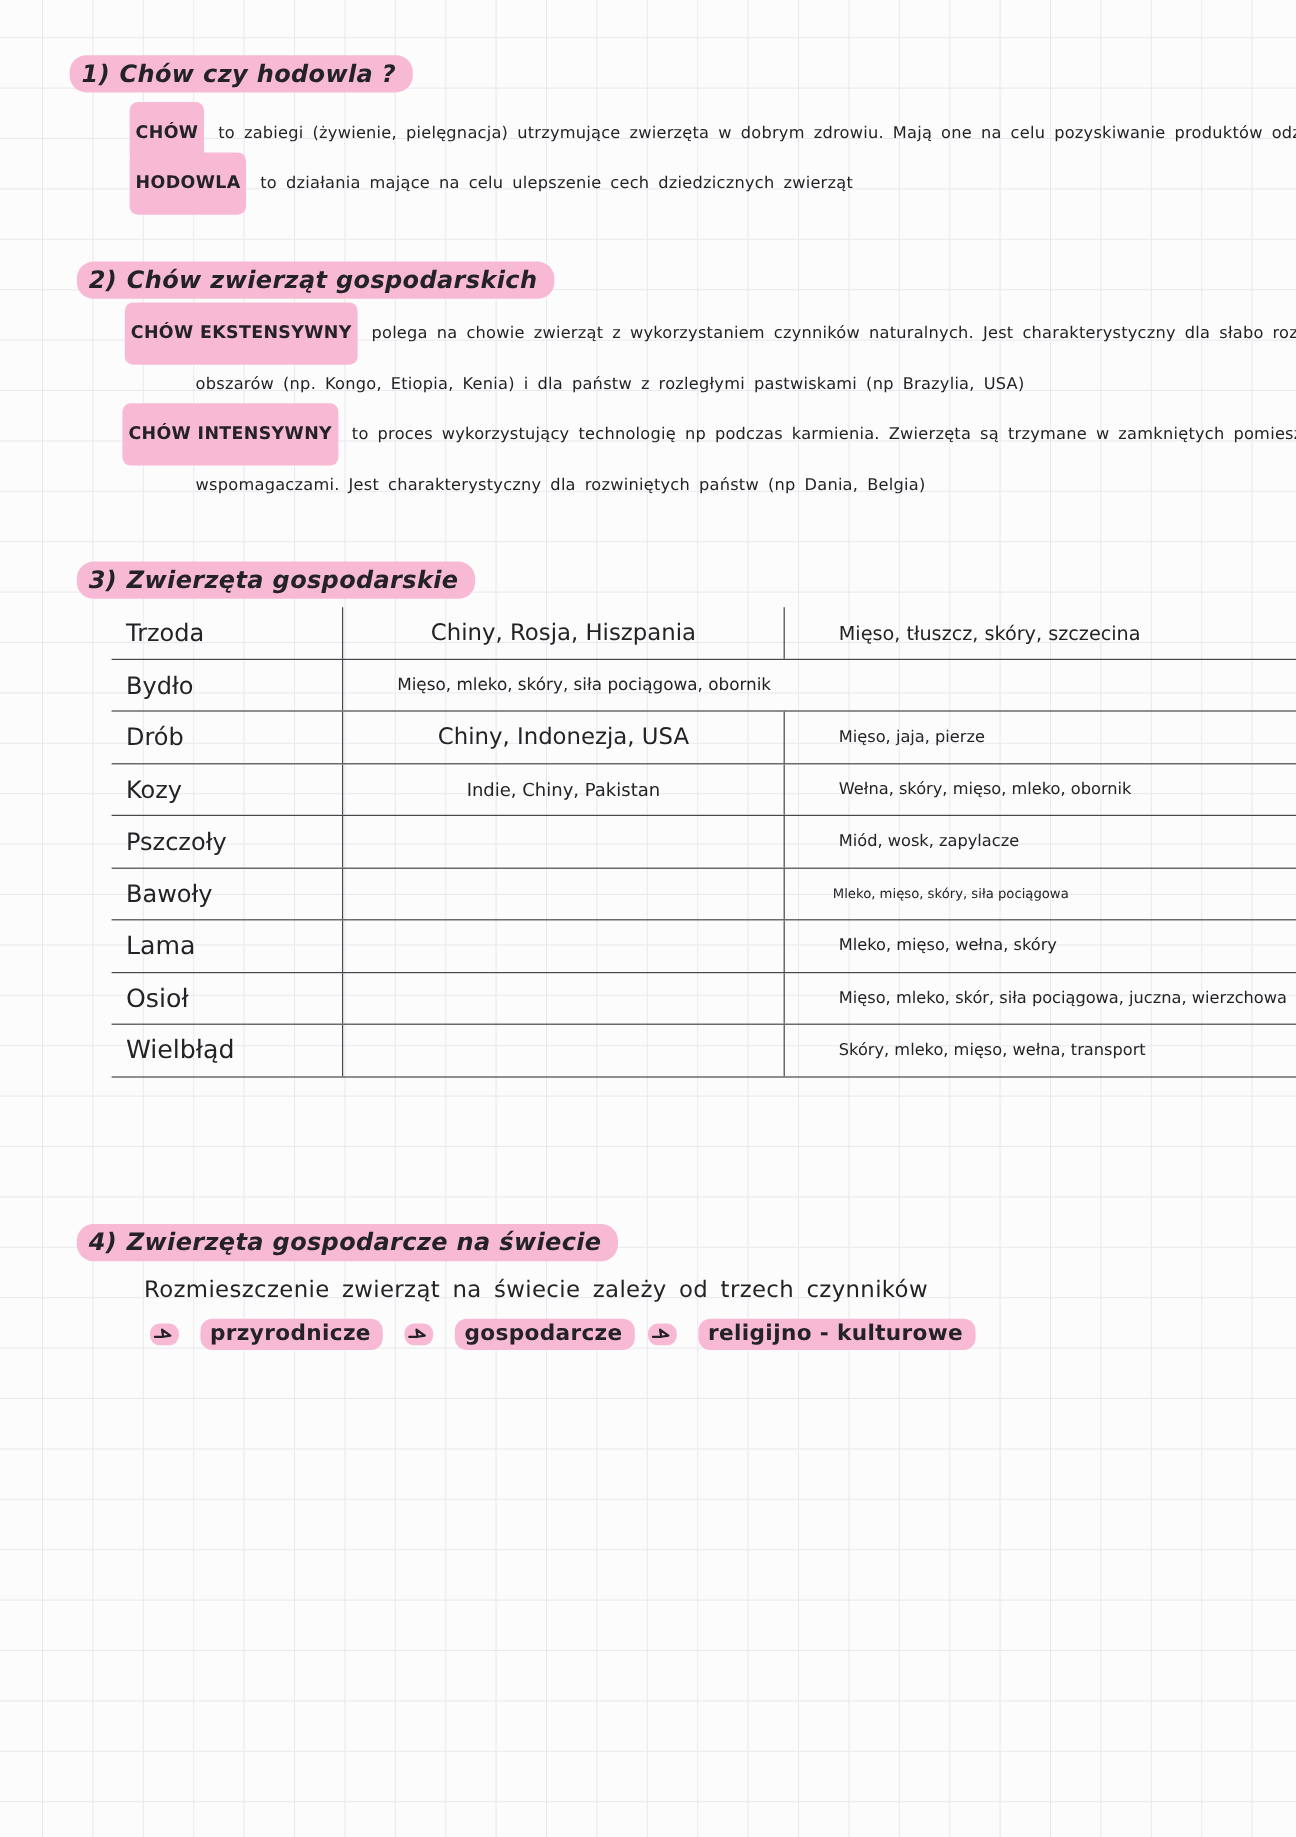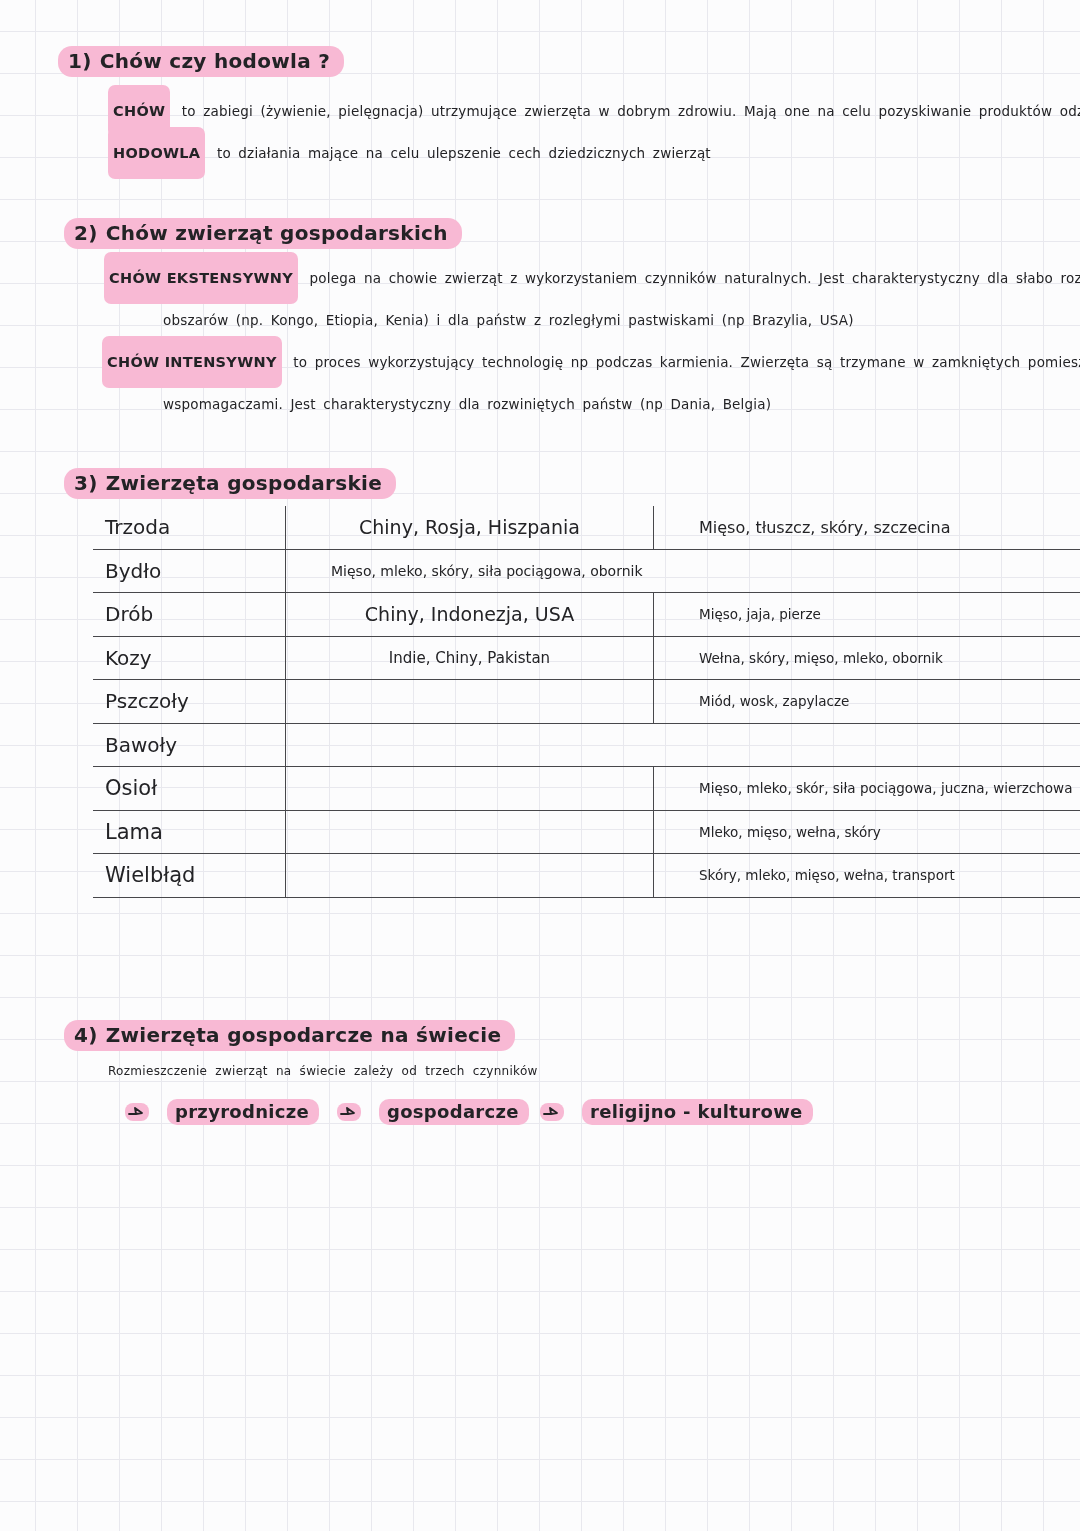--- a/index.html
+++ b/index.html
@@ -20,35 +20,36 @@
   
   .title-pill{
     display:inline-block;
     background:#f8b9d4;
     border-radius:14px;
     padding:3px 14px 4px 10px;
     font-size:20px;
     font-weight:700;
     letter-spacing:.3px;
     white-space:nowrap;
+    font-style:italic;
   }
   .title-pill .num{margin-right:8px;}
   
   .term-pill{
     background:#f8b9d4;
     border-radius:7px;
     padding:18px 5px;
     font-weight:700;
     font-size:14.5px;
     letter-spacing:.3px;
   }
   .def-line{white-space:nowrap;font-size:13.5px;letter-spacing:.2px;}
   .def-line .def-text{margin-left:7px;word-spacing:3px;}
   .cont-line{font-size:13.5px;letter-spacing:.2px;word-spacing:3px;white-space:nowrap;}
-  .intro-line{font-size:12px;letter-spacing:.3px;word-spacing:4px;white-space:nowrap;}
+  .intro-line{font-size:19px;letter-spacing:.3px;word-spacing:4px;white-space:nowrap;margin-left:12px;}
 
   
   .ltable{left:93px;top:506px;width:987px;}
   .trow{
     display:grid;
     grid-template-columns:192px 368px 427px;
     height:42.5px;
     border-bottom:1.6px solid #47474b;
     align-items:center;
   }
@@ -140,30 +141,31 @@
     <div class="c3">Wełna, skóry, mięso, mleko, obornik</div>
   </div>
   <div class="trow">
     <div class="c1">Pszczoły</div>
     <div class="c2"></div>
     <div class="c3">Miód, wosk, zapylacze</div>
   </div>
   <div class="trow">
     <div class="c1">Bawoły</div>
     <div class="c2"></div>
+    <div class="c3">Mleko, mięso, skóry, siła pociągowa</div>
+  </div>
+  <div class="trow">
+    <div class="c1">Lama</div>
+    <div class="c2"></div>
+    <div class="c3">Mleko, mięso, wełna, skóry</div>
   </div>
   <div class="trow">
     <div class="c1">Osioł</div>
     <div class="c2"></div>
     <div class="c3">Mięso, mleko, skór, siła pociągowa, juczna, wierzchowa</div>
-  </div>
-  <div class="trow">
-    <div class="c1">Lama</div>
-    <div class="c2"></div>
-    <div class="c3">Mleko, mięso, wełna, skóry</div>
   </div>
   <div class="trow">
     <div class="c1">Wielbłąd</div>
     <div class="c2"></div>
     <div class="c3">Skóry, mleko, mięso, wełna, transport</div>
   </div>
 </div>
 
 <div class="abs" style="left:64px;top:1020px;">
   <span class="title-pill"><span class="num">4)</span><span>Zwierzęta gospodarcze na świecie</span></span>

